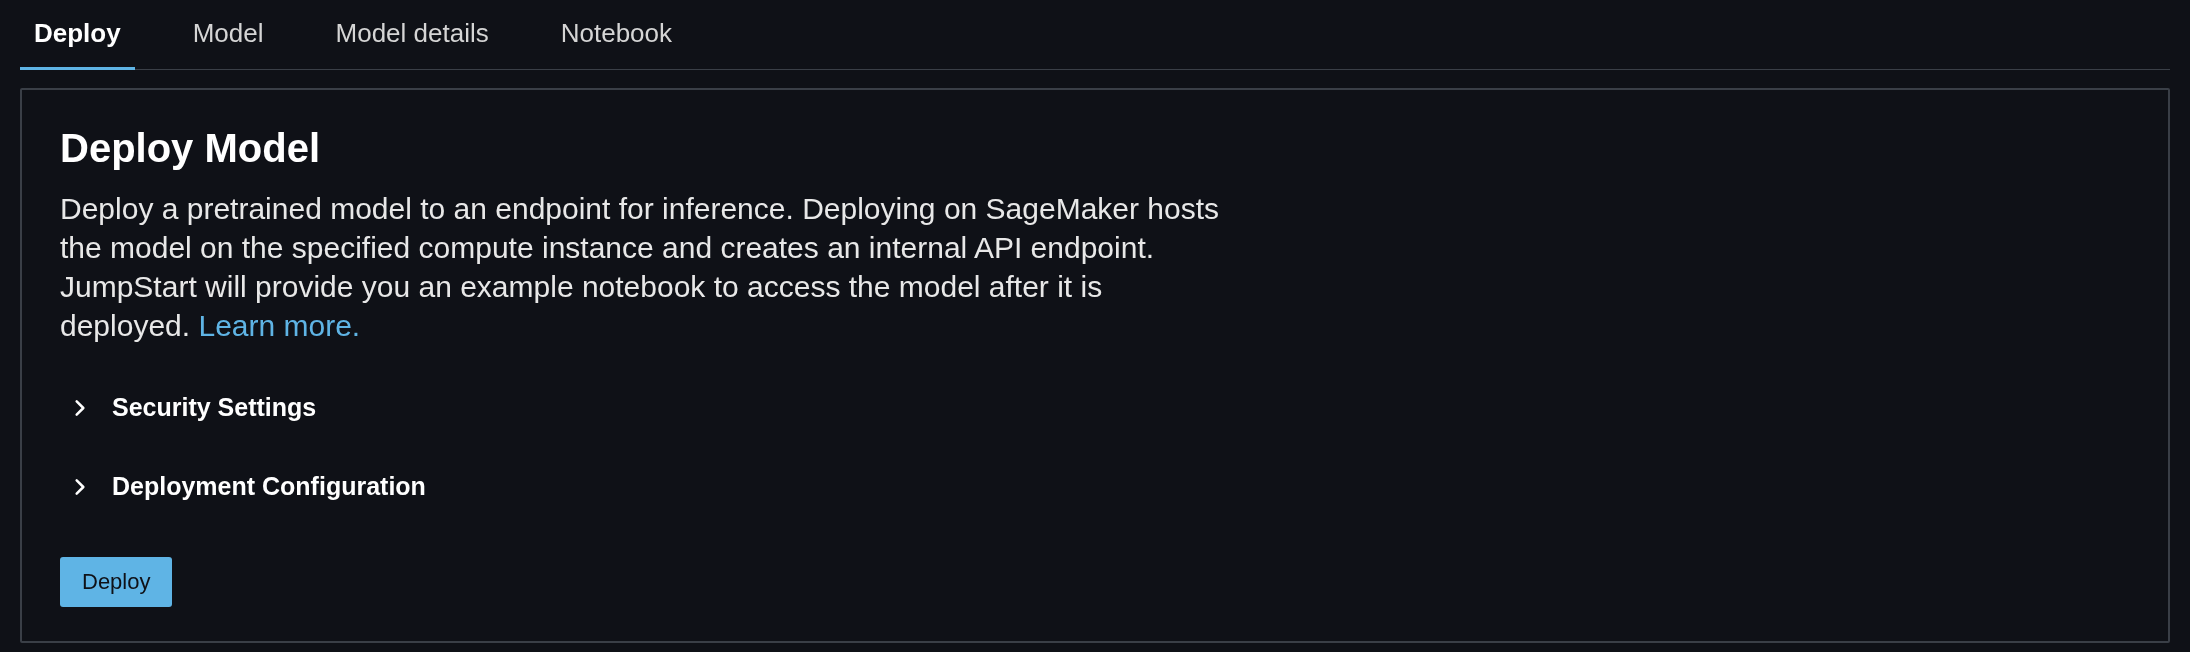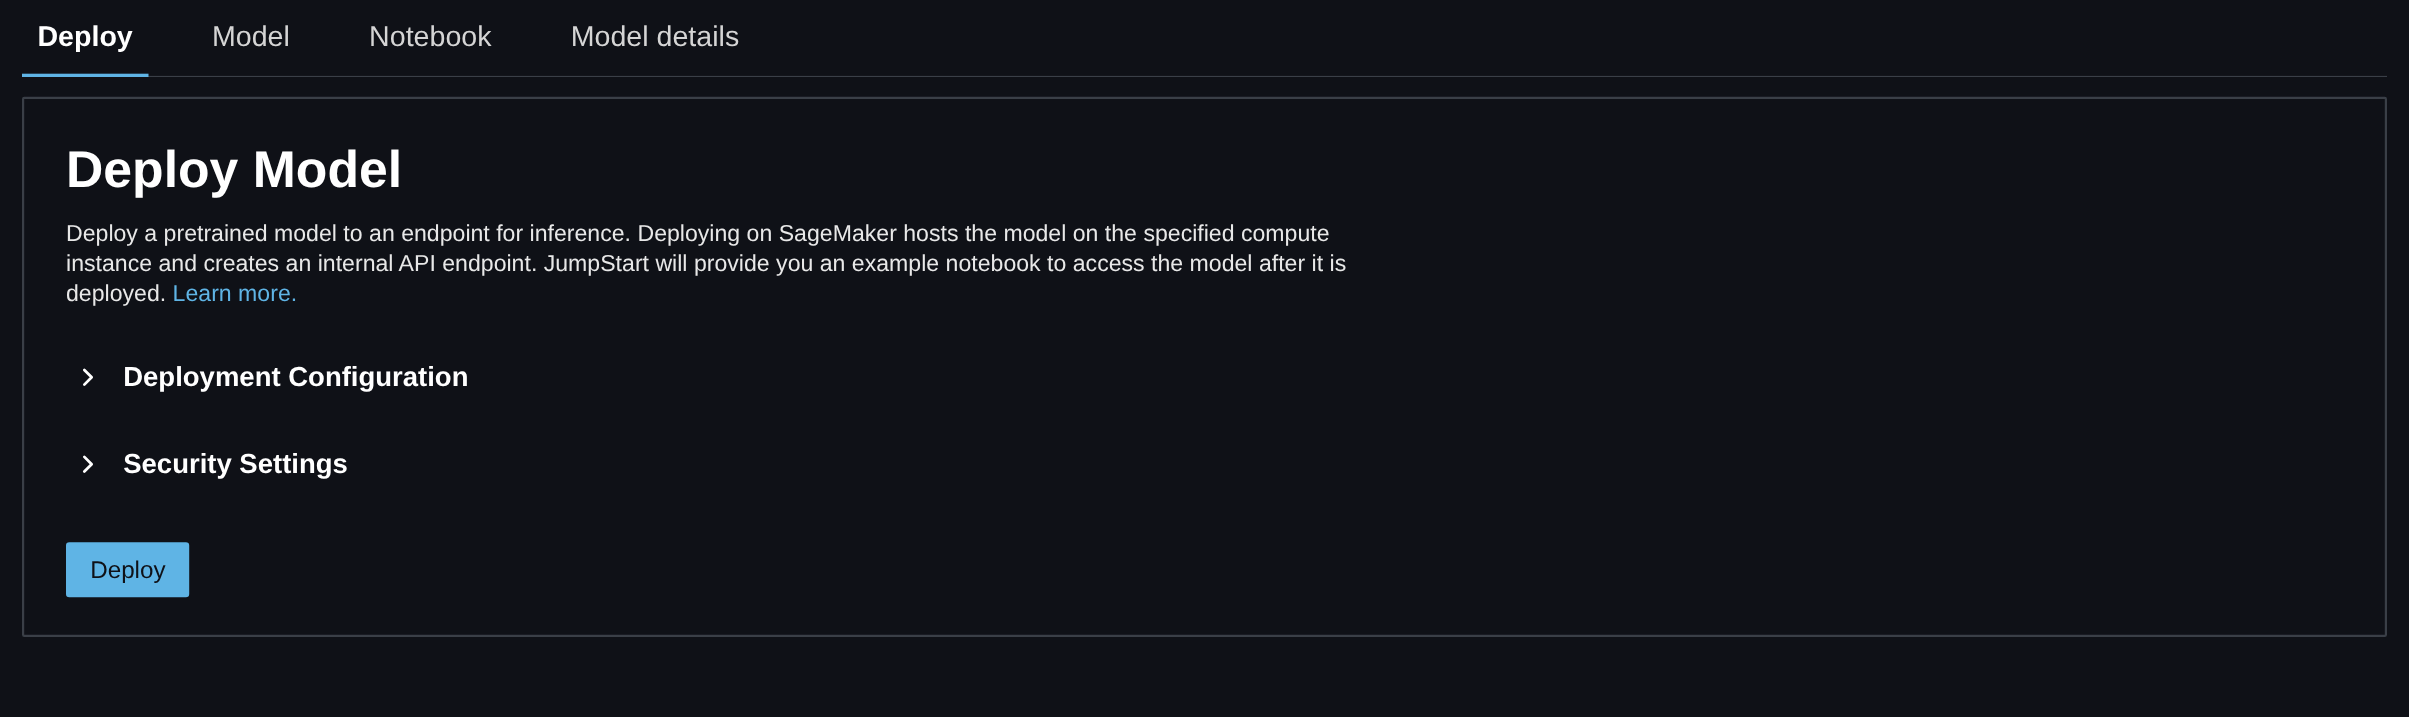--- a/index.html
+++ b/index.html
@@ -42,27 +42,27 @@
     height: 3px;
     background: #5fb4e5;
   }
   .panel {
     border: 2px solid #3a3f47;
     margin-top: 18px;
     padding: 36px 38px 34px 38px;
     border-radius: 2px;
   }
   .panel-title {
-    font-size: 47px;
+    font-size: 40px;
     font-weight: 600;
     margin-bottom: 18px;
     color: #ffffff;
   }
   .panel-desc {
-    font-size: 21px;
+    font-size: 30px;
     line-height: 1.3;
     color: #e8e8e8;
     max-width: 1170px;
   }
   .panel-desc a {
     color: #5fb4e5;
     text-decoration: none;
     cursor: pointer;
   }
   .section-row {
@@ -106,42 +106,42 @@
     padding: 12px 22px;
     cursor: pointer;
   }
 </style>
 </head>
 <body>
 
 <div class="tabs">
   <div class="tab active">Deploy</div>
   <div class="tab">Model</div>
+  <div class="tab">Model details</div>
   <div class="tab">Notebook</div>
-  <div class="tab">Model details</div>
 </div>
 
 <div class="panel">
   <h1 class="panel-title">Deploy Model</h1>
   <p class="panel-desc">
     <span>Deploy a pretrained model to an endpoint for inference. Deploying on SageMaker hosts the model on the specified compute instance and creates an internal API endpoint. JumpStart will provide you an example notebook to access the model after it is deployed. </span><a>Learn more.</a>
   </p>
 
   <div class="section-row">
     <span class="chevron">
       <svg viewBox="0 0 24 24">
           <polyline points="8 4 16 12 8 20"></polyline>
         </svg>
     </span>
-    <span class="section-label">Deployment Configuration</span>
+    <span class="section-label">Security Settings</span>
   </div>
 
   <div class="section-row">
     <span class="chevron">
       <svg viewBox="0 0 24 24">
           <polyline points="8 4 16 12 8 20"></polyline>
         </svg>
     </span>
-    <span class="section-label">Security Settings</span>
+    <span class="section-label">Deployment Configuration</span>
   </div>
 
   <button class="deploy-btn">Deploy</button>
 </div>
 
 </body></html>

